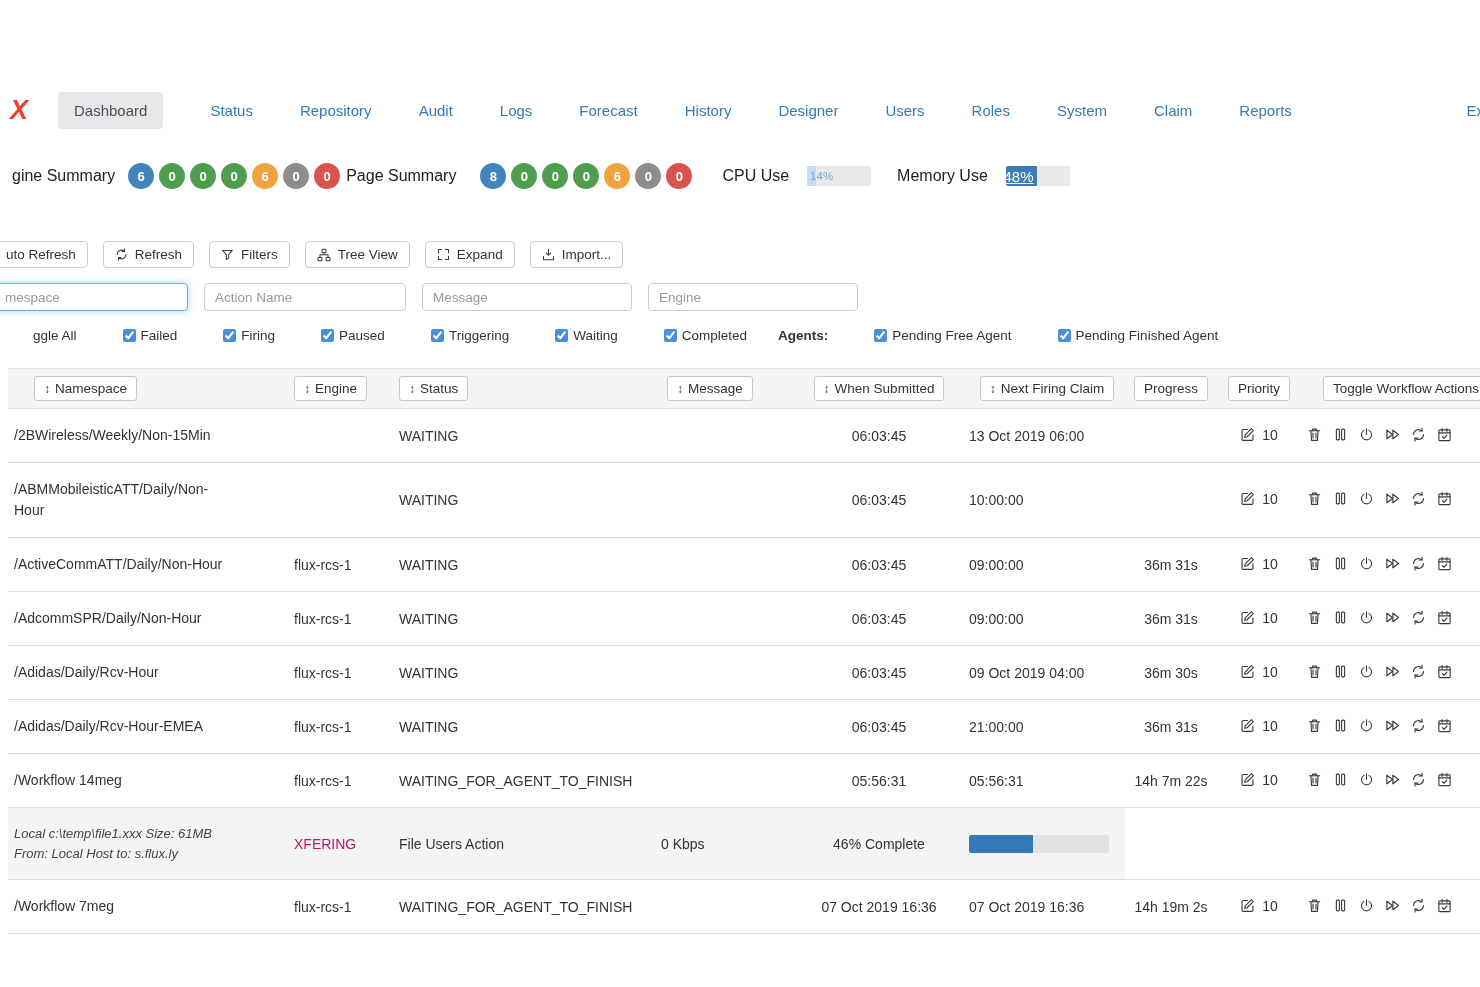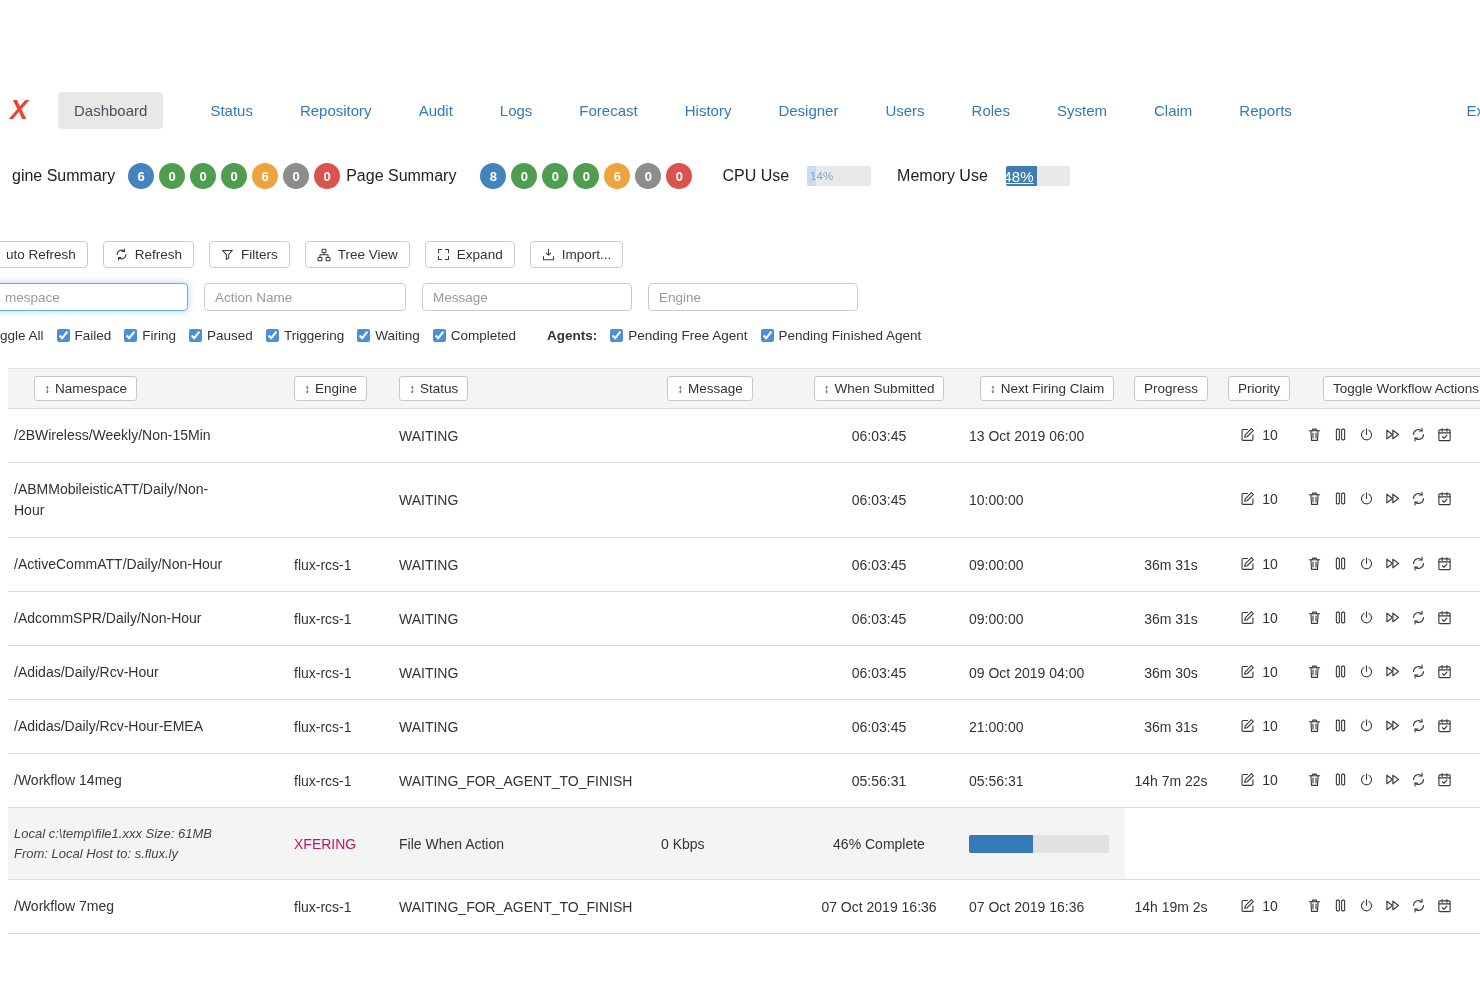--- a/index.html
+++ b/index.html
@@ -47,21 +47,21 @@
 
   
   .filter-row { position: absolute; top: 283px; left: 0; display: flex; gap: 16px; }
   .filter-input { height: 28px; border: 1px solid #ccc; border-radius: 4px; padding: 0 10px; font-size: 13.5px; color: #555; background: #fff; outline: none; }
   .filter-input::placeholder { color: #9a9a9a; }
   .filter-input.focused { border-color: #66afe9; box-shadow: 0 0 7px rgba(102,175,233,.55); }
   .filter-input.cut { margin-left: -6px; }
 
   
   .check-row { position: absolute; top: 328px; left: 0; display: flex; align-items: center; gap: 13px; font-size: 13.5px; color: #333; }
-  .check-item { display: inline-flex; align-items: center; gap: 5px; cursor: pointer; white-space: nowrap; }
+  .check-item { display: inline-flex; align-items: center; gap: 5px; cursor: pointer; white-space: nowrap; padding-left: 33px; }
   .check-item input { width: 13px; height: 13px; margin: 0; accent-color: #4a90d9; }
   .agents-label { font-weight: bold; margin-left: 18px; }
 
   
   .wf-table { position: absolute; top: 368px; left: 8px; width: 1600px; border-collapse: collapse; table-layout: fixed; font-size: 14px; }
   .wf-table thead th { background: #f4f4f4; border-top: 1px solid #e4e4e4; border-bottom: 1px solid #ddd;
                        padding: 7px 0; text-align: left; font-weight: normal; }
   .hbtn { display: inline-flex; align-items: center; gap: 5px; border: 1px solid #c8c8c8; border-radius: 3px;
           background: #fff; padding: 4px 9px; font-size: 13.5px; color: #333; cursor: pointer; white-space: nowrap; font-weight: normal; }
   .sort-arrow { font-size: 12px; color: #444; }
@@ -814,21 +814,21 @@
               </svg>
             </span>
           </span>
         </td>
       </tr>
 
       <tr class="row transfer">
         <td class="c-ns"><span class="ns-text">Local c:\temp\file1.xxx Size: 61MB
 From: Local Host to: s.flux.ly</span></td>
         <td class="c-eng"><span>XFERING</span></td>
-        <td class="c-status">File When Action</td>
+        <td class="c-status">File Users Action</td>
         <td class="c-msg">0 Kbps</td>
         <td class="c-when">46% Complete</td>
         <td class="c-next">
           <span></span>
           <span class="xfer-bar" style="display:block">
             <span class="xfer-fill" style="display: block; width: 46%;"></span>
           </span>
         </td>
         <td class="c-prog"></td>
         <td class="c-pri">

